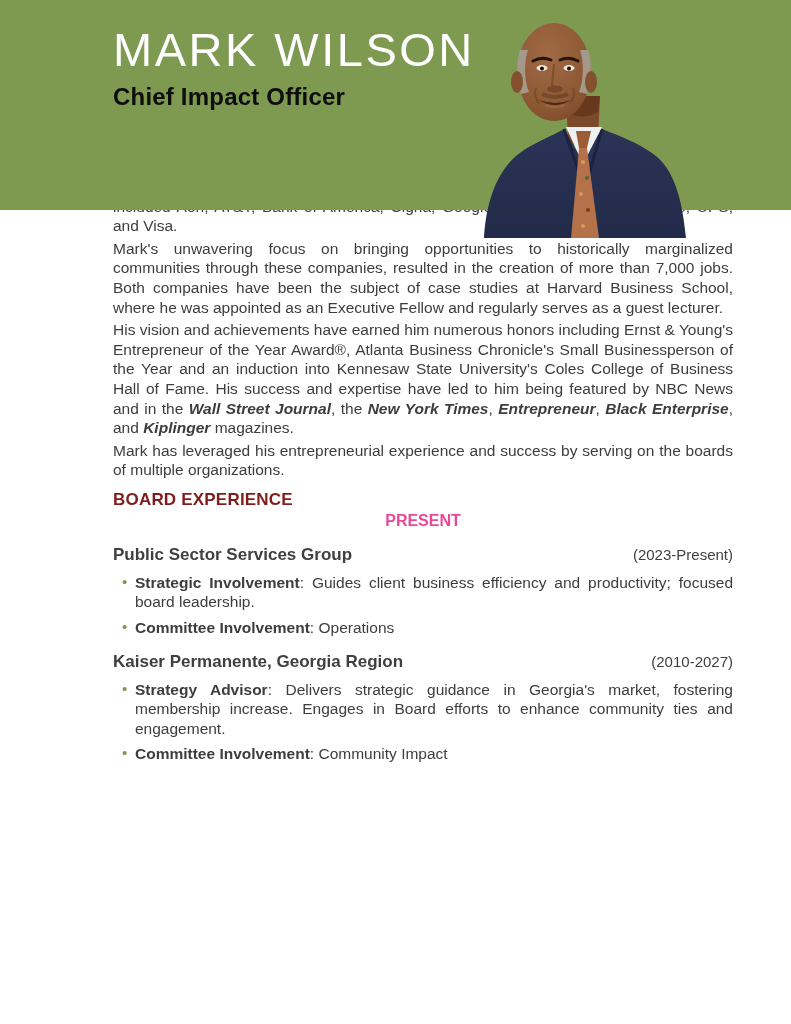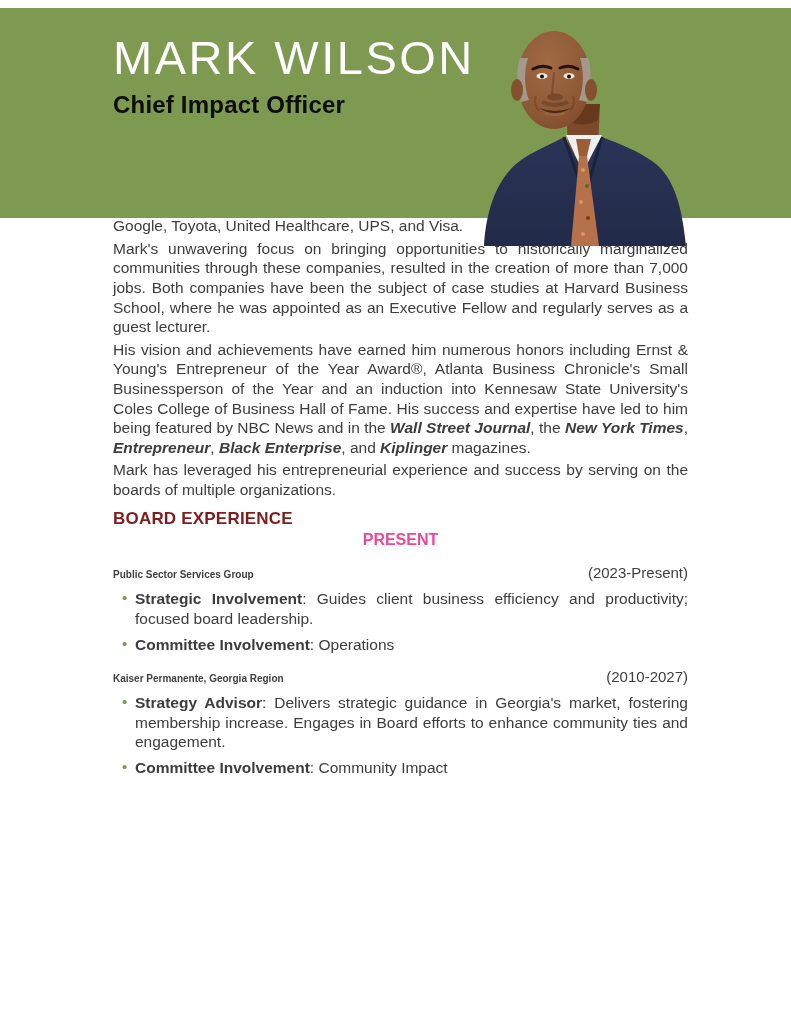--- a/index.html
+++ b/index.html
@@ -1,44 +1,44 @@
 <!DOCTYPE html>
 <html><head>
 <meta charset="utf-8">
 <style>
   html,body{margin:0;padding:0;background:#ffffff;}
   .page{
     position:relative;width:791px;height:1024px;background:#ffffff;overflow:hidden;
     font-family:"Liberation Sans",sans-serif;color:#3d3d3d;
   }
   
-  .band{position:absolute;top:0;left:0;width:791px;height:210px;background:#7e9a51;margin-top:8px;}
+  .band{position:absolute;top:0;left:0;width:791px;height:210px;background:#7e9a51;}
   .header-inner{position:absolute;left:113px;top:0;}
   .name{
     margin:24px 0 0;font-size:47px;line-height:52px;font-weight:300;color:#ffffff;
     letter-spacing:2.5px;white-space:nowrap;
   }
   .job-title{
     margin:7px 0 0;font-size:24px;line-height:28px;font-weight:600;color:#0d0d0d;
     letter-spacing:.2px;
   }
   .contact{margin-top:18px;}
   .photo{position:absolute;top:0;right:91px;width:222px;height:238px;}
   
-  .content{padding:76px 103px 0 113px;}
+  .content{padding:76px 58px 0 113px;}
   .body-p{font-size:15.5px;line-height:19.6px;margin:0 0 3px;text-align:justify;}
   .body-p em{font-style:italic;font-weight:bold;}
   .section-title{
     font-size:17px;line-height:19px;font-weight:700;color:#7f1d1d;
     letter-spacing:.2px;margin:10px 0 2px;
   }
   .subsection-title{font-size:16px;line-height:20px;font-weight:700;color:#ec4899;margin:0;text-align:center;}
   .entry{margin-top:14px;}
   .entry-header{display:flex;justify-content:space-between;align-items:baseline;}
-  .org{font-size:10px;font-weight:700;color:#3f3f3f;}
+  .org{font-size:17px;font-weight:700;color:#3f3f3f;}
   .dates{font-size:15px;font-weight:400;color:#3f3f3f;margin-left:16px;}
   .bullets{margin:8px 0 0;padding:0 0 0 9px;list-style:none;}
   .bullets li{
     position:relative;padding-left:13px;margin-bottom:6px;
     font-size:15.5px;line-height:19.6px;text-align:justify;
   }
   .bullets li b{font-weight:700;}
   .dot{position:absolute;left:0;top:-1px;color:#7e9a51;font-size:15px;}
 </style>
 </head>

